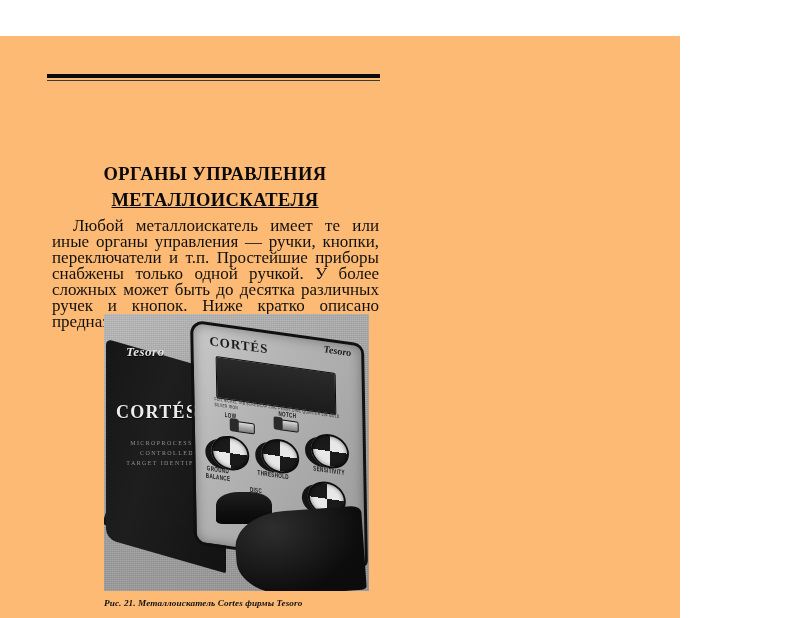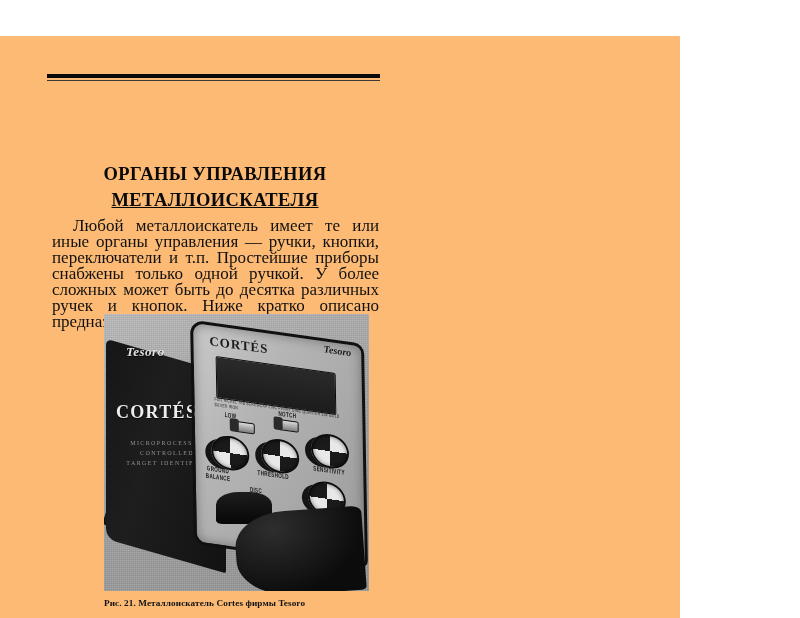--- a/index.html
+++ b/index.html
@@ -305,20 +305,21 @@
     border-radius: 40% 40% 12% 12%;
   }
 
   
   .caption {
     position: absolute;
     left: 104px;
     top: 562px;
     width: 290px;
     font-family: "Liberation Serif", "DejaVu Serif", serif;
+    font-style: italic;
     font-weight: bold;
     font-size: 9.2px;
     letter-spacing: .1px;
     color: #121212;
   }
 
   
   .folio {
     position: absolute;
     font-family: "Liberation Serif", "DejaVu Serif", serif;

